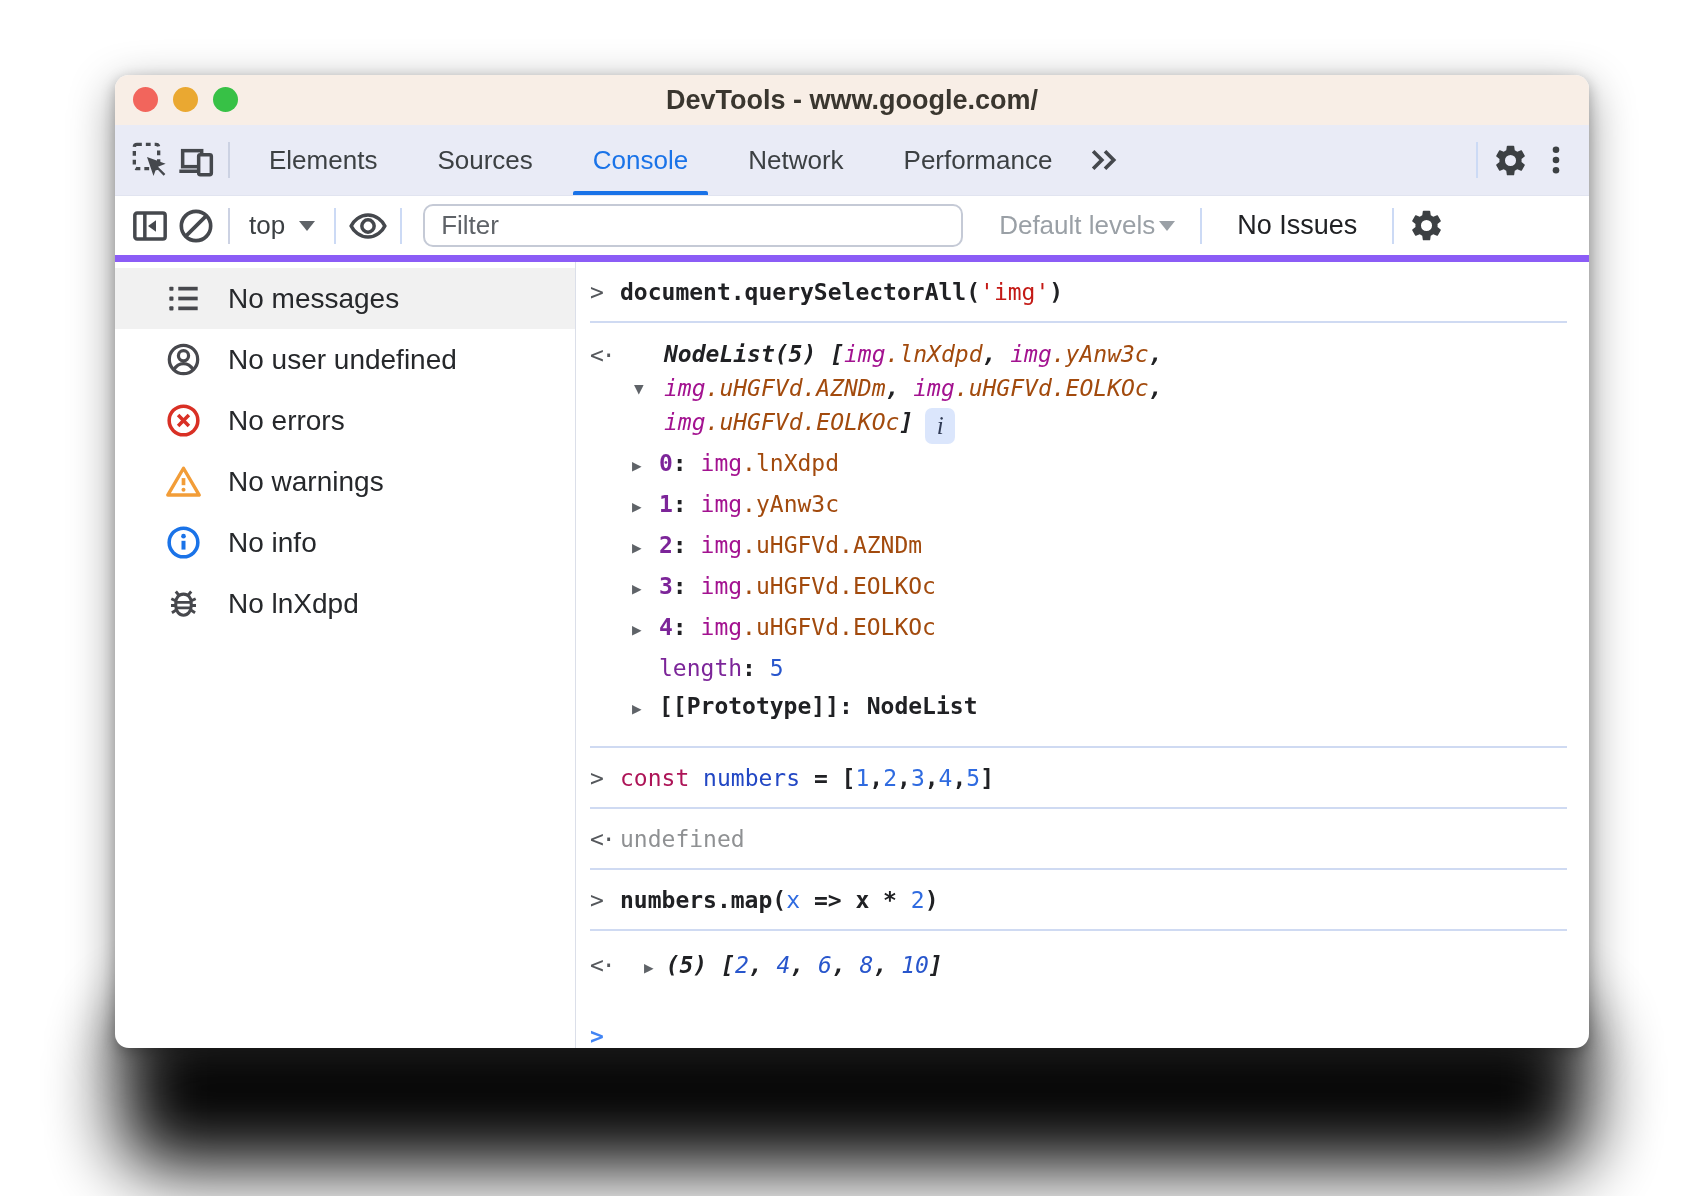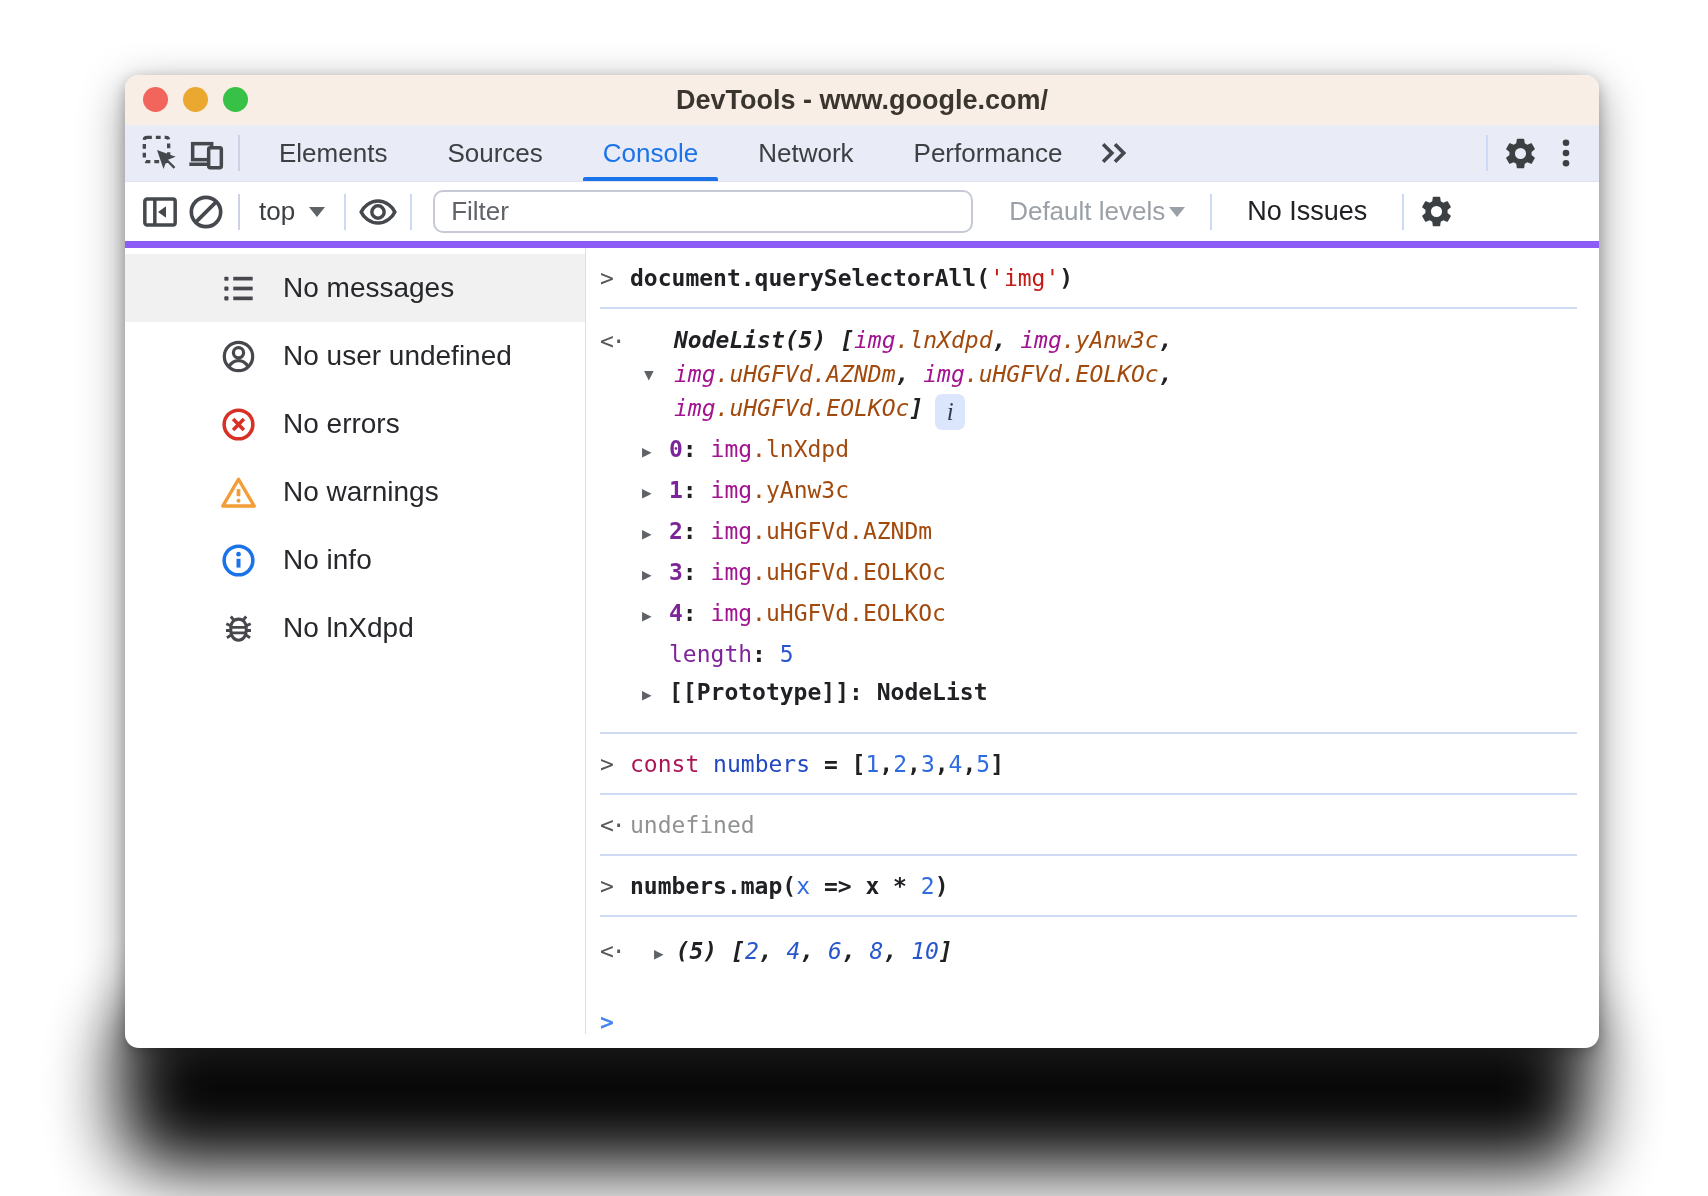--- a/index.html
+++ b/index.html
@@ -3,33 +3,33 @@
 <meta charset="utf-8">
 <style>
   * { margin:0; padding:0; box-sizing:border-box; }
   html,body { width:1708px; height:1196px; background:#ffffff; overflow:hidden;
               font-family:"Liberation Sans", sans-serif; }
   .stage { position:relative; width:1708px; height:1196px; }
 
   .shadow-band { position:absolute; left:120px; right:120px; top:1008px; height:160px;
                  background:#000; border-radius:40px; filter:blur(36px); opacity:.97; }
 
-  .window { position:absolute; left:125px; top:75px; width:1474px; height:973px;
+  .window { position:absolute; left:115px; top:75px; width:1474px; height:973px;
             background:#fff; border-radius:14px; overflow:hidden;
             box-shadow:0 14px 45px rgba(0,0,0,.42), 0 4px 14px rgba(0,0,0,.25); }
 
   
   .titlebar { height:50px; background:#f8eee6; position:relative;
               display:flex; align-items:center; justify-content:center; }
   .traffic { position:absolute; left:18px; top:12px; display:flex; gap:15px; }
   .light { width:25px; height:25px; border-radius:50%; }
   .title { font-size:27px; font-weight:bold; color:#3a362f; }
 
   
-  .tabbar { height:57px; background:#e9ebf6; display:flex; align-items:center;
+  .tabbar { height:71px; background:#e9ebf6; display:flex; align-items:center;
             border-bottom:1px solid #e1e4f0; }
   .icon-btn { width:46px; height:46px; display:flex; align-items:center; justify-content:center; flex:0 0 auto; }
   .icon-btn svg { display:block; }
   .tb-pad { margin-left:12px; }
   .vdiv { width:2px; height:36px; background:#ccd2e3; margin:0 9px; flex:0 0 auto; }
   .vdiv.blue { background:#ccdaf5; }
   .tab-strip { display:flex; height:100%; align-items:stretch; }
   .tab { display:flex; align-items:center; padding:0 30px; font-size:26px; color:#3c4043;
          position:relative; cursor:default; }
   .tab.active { color:#1a73e8; }
@@ -48,21 +48,21 @@
                   font-family:"Liberation Sans", sans-serif; font-size:26px; color:#737373;
                   padding:0 16px; margin:0 12px; outline:none; }
   .filter-input::placeholder { color:#5f6368; }
   .levels { display:flex; align-items:center; gap:4px; margin-left:24px; margin-right:16px;
             font-size:26px; color:#9aa0a6; }
   .no-issues { font-size:27px; color:#202124; padding:0 26px; }
 
   
   .content { display:flex; height:786px; }
   .sidebar { width:461px; flex:0 0 461px; border-right:1px solid #dbdfe9; padding-top:6px; }
-  .side-row { height:68px; display:flex; align-items:center; padding-left:94px; gap:26px; }
+  .side-row { height:61px; display:flex; align-items:center; padding-left:49px; gap:26px; }
   .side-row.selected { background:#f1f1f1; }
   .side-row .s-icon { width:38px; height:38px; display:flex; align-items:center; justify-content:center; }
   .side-row .s-label { font-size:28px; color:#26282b; }
 
   .console { flex:1; font-family:"DejaVu Sans Mono", monospace; font-size:23px; color:#202124;
              padding:0 22px 0 14px; overflow:hidden; }
   .entry { display:flex; border-bottom:2px solid #cfdaf2; padding:12px 0 10px; }
   .entry.no-border { border-bottom:none; }
   .marker { flex:0 0 30px; color:#55585c; letter-spacing:-2px; line-height:37px; }
   .entry-content { flex:1; line-height:37px; white-space:nowrap; }

